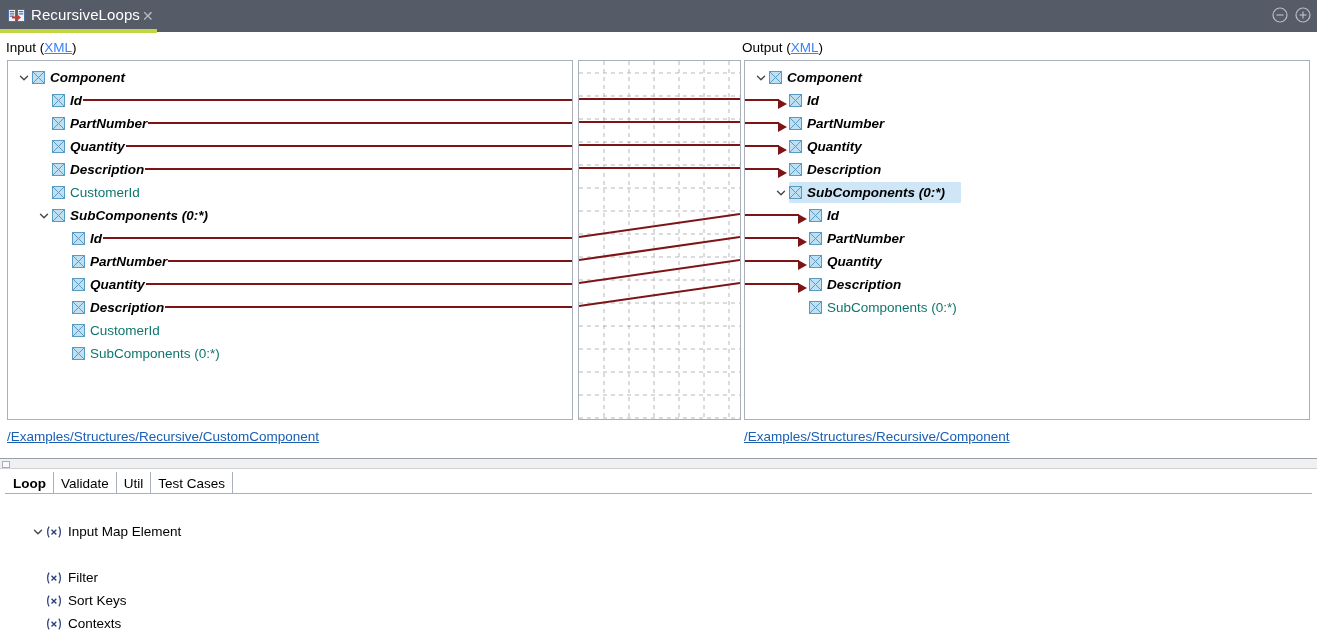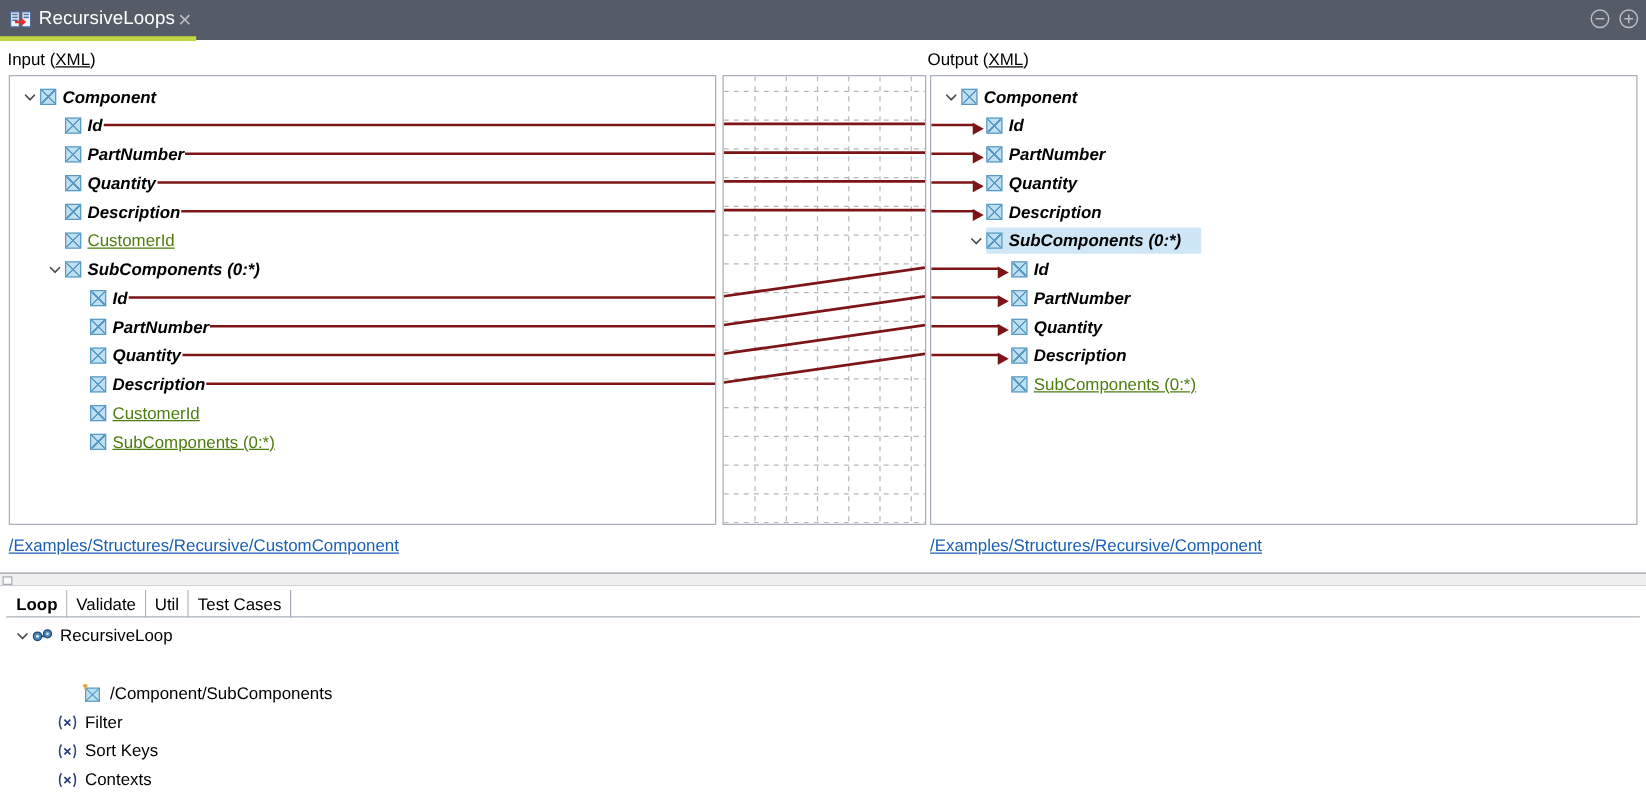--- a/index.html
+++ b/index.html
@@ -43,21 +43,21 @@
   #win-max { left: 1294px; }
 
   
   #map-area {
     position: absolute; left: 0; top: 33px; width: 1317px; height: 425px;
     background: #ffffff;
   }
   .panel-caption {
     position: absolute; font-size: 13.5px; color: #000; white-space: nowrap;
   }
-  .panel-caption a { color: #000000; text-decoration: underline; }
+  .panel-caption a { color: #3b82f6; text-decoration: underline; }
   #cap-input  { left: 6px;   top: 7px; }
   #cap-output { left: 742px; top: 7px; }
 
   .tree-box {
     position: absolute; top: 27px; height: 360px;
     border: 1px solid #a9b0ba; background: #fff; overflow: hidden;
   }
   #tree-input  { left: 7px;   width: 566px; }
   #tree-mid    { left: 578px; width: 163px; }
   #tree-output { left: 744px; width: 566px; }
@@ -90,21 +90,21 @@
     background: #bfe0f2; border: 1px solid #5a9bc4; position: relative;
   }
   .el-icon::after {
     content: ""; position: absolute; left: 0; top: 0; right: 0; bottom: 0;
     background:
       linear-gradient(to bottom right, transparent calc(50% - .6px), #5a9bc4 calc(50% - .6px), #5a9bc4 calc(50% + .6px), transparent calc(50% + .6px)),
       linear-gradient(to bottom left,  transparent calc(50% - .6px), #5a9bc4 calc(50% - .6px), #5a9bc4 calc(50% + .6px), transparent calc(50% + .6px));
   }
   .lbl { font-size: 13.5px; color: #000; }
   .lbl.mapped { font-weight: bold; font-style: italic; }
-  .lbl.unmapped { color: #4d7c0f; text-decoration: underline; }
+  .lbl.unmapped { color: #0f766e; }
   .row.selected .sel-bg {
     position: absolute; background: #cfe6f7; height: 21px; border-radius: 1px;
   }
   .row-inner { position: relative; display: flex; align-items: center; z-index: 2; }
 
   
   .stub {
     position: absolute; height: 2px; background: #7d1416; z-index: 1;
   }
   .arrowhead { position: absolute; z-index: 1; }
@@ -476,85 +476,70 @@
       </div>
       <div class="btab">
         <span>Util</span>
       </div>
       <div class="btab">
         <span>Test Cases</span>
       </div>
     </div>
   <div id="tabstrip-rule"></div>
   <div id="bottom-tree">
-      <div class="brow" style="top: 0px;">
-        <div style="display: flex; align-items: center; margin-left: 10px;">
+      <div class="brow" style="top: 23px;">
+        <div style="display: flex; align-items: center; margin-left: 30px;">
           <span class="twisty">
             <svg width="10" height="10" viewBox="0 0 10 10">
               <path d="M1.5 3.2 L5 6.8 L8.5 3.2" fill="none" stroke="#4a4a4a" stroke-width="1.4" stroke-linecap="round" stroke-linejoin="round"></path>
             </svg>
           </span>
-          <span class="icon-slot">
-            <svg width="16" height="14" viewBox="0 0 16 14">
-              <line x1="5" y1="7" x2="11" y2="7" stroke="#2a5c8f" stroke-width="1.6"></line>
-              <circle cx="4" cy="7" r="3.4" fill="#4a84b8" stroke="#1e4a78" stroke-width="1"></circle>
-              <circle cx="4" cy="7" r="1.2" fill="#dfeaf4"></circle>
-              <circle cx="12" cy="5" r="3.2" fill="#4a84b8" stroke="#1e4a78" stroke-width="1"></circle>
-              <circle cx="12" cy="5" r="1.1" fill="#dfeaf4"></circle>
-            </svg>
-          </span>
-          <span class="blbl">RecursiveLoop</span>
-        </div>
-      </div>
-      <div class="brow" style="top: 46px;">
-        <div style="display: flex; align-items: center; margin-left: 50px;">
-          <span class="spacer16"></span>
-          <span class="icon-slot">
-            <svg width="16" height="15" viewBox="0 0 16 15">
-              <rect x="2.5" y="3.5" width="11" height="10.5" fill="#bfe0f2" stroke="#5a9bc4"></rect>
-              <path d="M2.5 3.5 L13.5 14 M13.5 3.5 L2.5 14" stroke="#5a9bc4" stroke-width="0.9"></path>
-              <path d="M2.2 0.5 L2.2 4.5 M2.2 0.5 L0.6 2.2 M2.2 0.5 L3.8 2.2" stroke="#e8a33d" stroke-width="1.5" fill="none"></path>
-            </svg>
-          </span>
-          <span class="blbl">/Component/SubComponents</span>
-        </div>
-      </div>
-      <div class="brow" style="top: 69px;">
-        <div style="display: flex; align-items: center; margin-left: 30px;">
-          <span class="spacer16"></span>
           <span class="icon-slot">
             <svg width="18" height="14" viewBox="0 0 18 14">
               <path d="M3.5 1 C1.3 4, 1.3 10, 3.5 13" fill="none" stroke="#2a3f7a" stroke-width="1.4"></path>
               <path d="M14.5 1 C16.7 4, 16.7 10, 14.5 13" fill="none" stroke="#2a3f7a" stroke-width="1.4"></path>
               <path d="M6.2 4.4 L11.6 9.8 M11.6 4.4 L6.2 9.8" stroke="#2a3f7a" stroke-width="1.5"></path>
             </svg>
           </span>
-          <span class="blbl">Filter</span>
-        </div>
-      </div>
-      <div class="brow" style="top: 92px;">
+          <span class="blbl">Input Map Element</span>
+        </div>
+      </div>
+      <div class="brow" style="top: 69px;">
         <div style="display: flex; align-items: center; margin-left: 30px;">
           <span class="spacer16"></span>
           <span class="icon-slot">
             <svg width="18" height="14" viewBox="0 0 18 14">
               <path d="M3.5 1 C1.3 4, 1.3 10, 3.5 13" fill="none" stroke="#2a3f7a" stroke-width="1.4"></path>
               <path d="M14.5 1 C16.7 4, 16.7 10, 14.5 13" fill="none" stroke="#2a3f7a" stroke-width="1.4"></path>
               <path d="M6.2 4.4 L11.6 9.8 M11.6 4.4 L6.2 9.8" stroke="#2a3f7a" stroke-width="1.5"></path>
             </svg>
           </span>
-          <span class="blbl">Sort Keys</span>
-        </div>
-      </div>
-      <div class="brow" style="top: 115px;">
+          <span class="blbl">Filter</span>
+        </div>
+      </div>
+      <div class="brow" style="top: 92px;">
         <div style="display: flex; align-items: center; margin-left: 30px;">
           <span class="spacer16"></span>
           <span class="icon-slot">
             <svg width="18" height="14" viewBox="0 0 18 14">
               <path d="M3.5 1 C1.3 4, 1.3 10, 3.5 13" fill="none" stroke="#2a3f7a" stroke-width="1.4"></path>
               <path d="M14.5 1 C16.7 4, 16.7 10, 14.5 13" fill="none" stroke="#2a3f7a" stroke-width="1.4"></path>
               <path d="M6.2 4.4 L11.6 9.8 M11.6 4.4 L6.2 9.8" stroke="#2a3f7a" stroke-width="1.5"></path>
             </svg>
           </span>
+          <span class="blbl">Sort Keys</span>
+        </div>
+      </div>
+      <div class="brow" style="top: 115px;">
+        <div style="display: flex; align-items: center; margin-left: 30px;">
+          <span class="spacer16"></span>
+          <span class="icon-slot">
+            <svg width="18" height="14" viewBox="0 0 18 14">
+              <path d="M3.5 1 C1.3 4, 1.3 10, 3.5 13" fill="none" stroke="#2a3f7a" stroke-width="1.4"></path>
+              <path d="M14.5 1 C16.7 4, 16.7 10, 14.5 13" fill="none" stroke="#2a3f7a" stroke-width="1.4"></path>
+              <path d="M6.2 4.4 L11.6 9.8 M11.6 4.4 L6.2 9.8" stroke="#2a3f7a" stroke-width="1.5"></path>
+            </svg>
+          </span>
           <span class="blbl">Contexts</span>
         </div>
       </div>
     </div>
 </div>
 
 </body></html>

